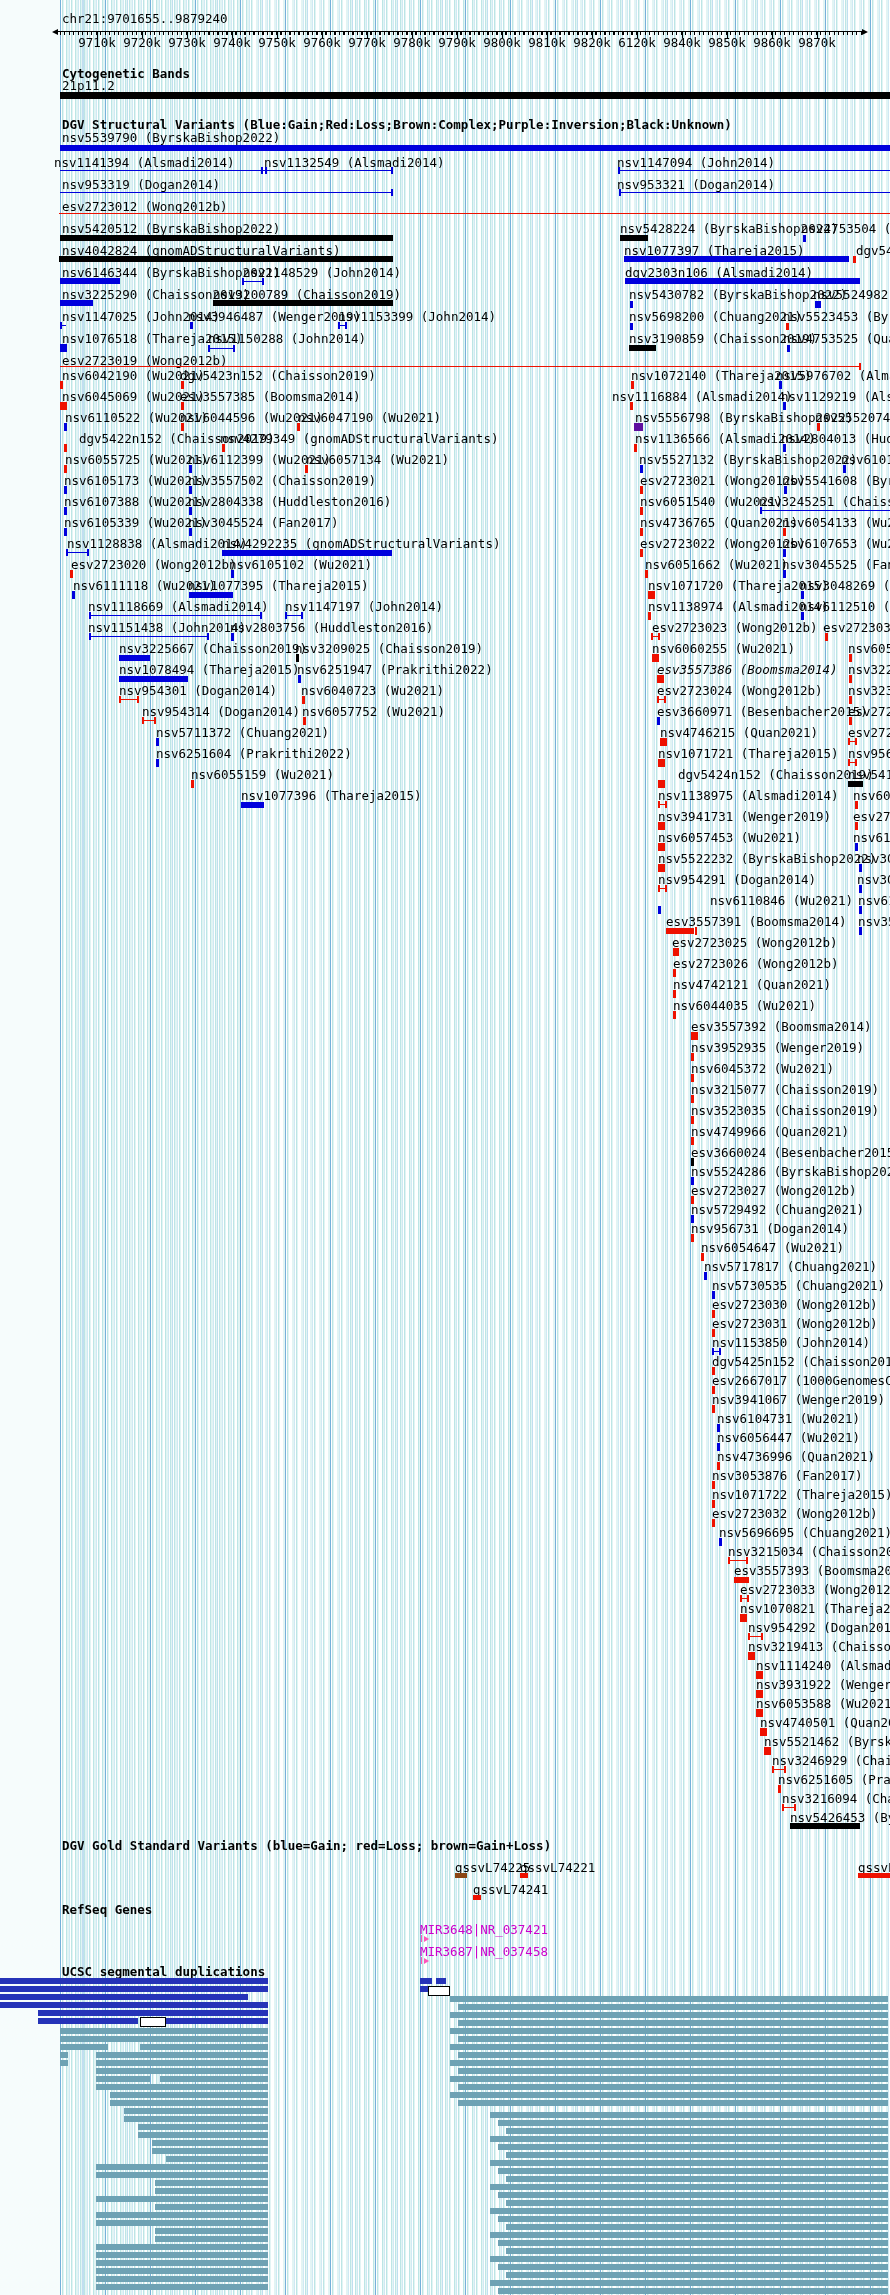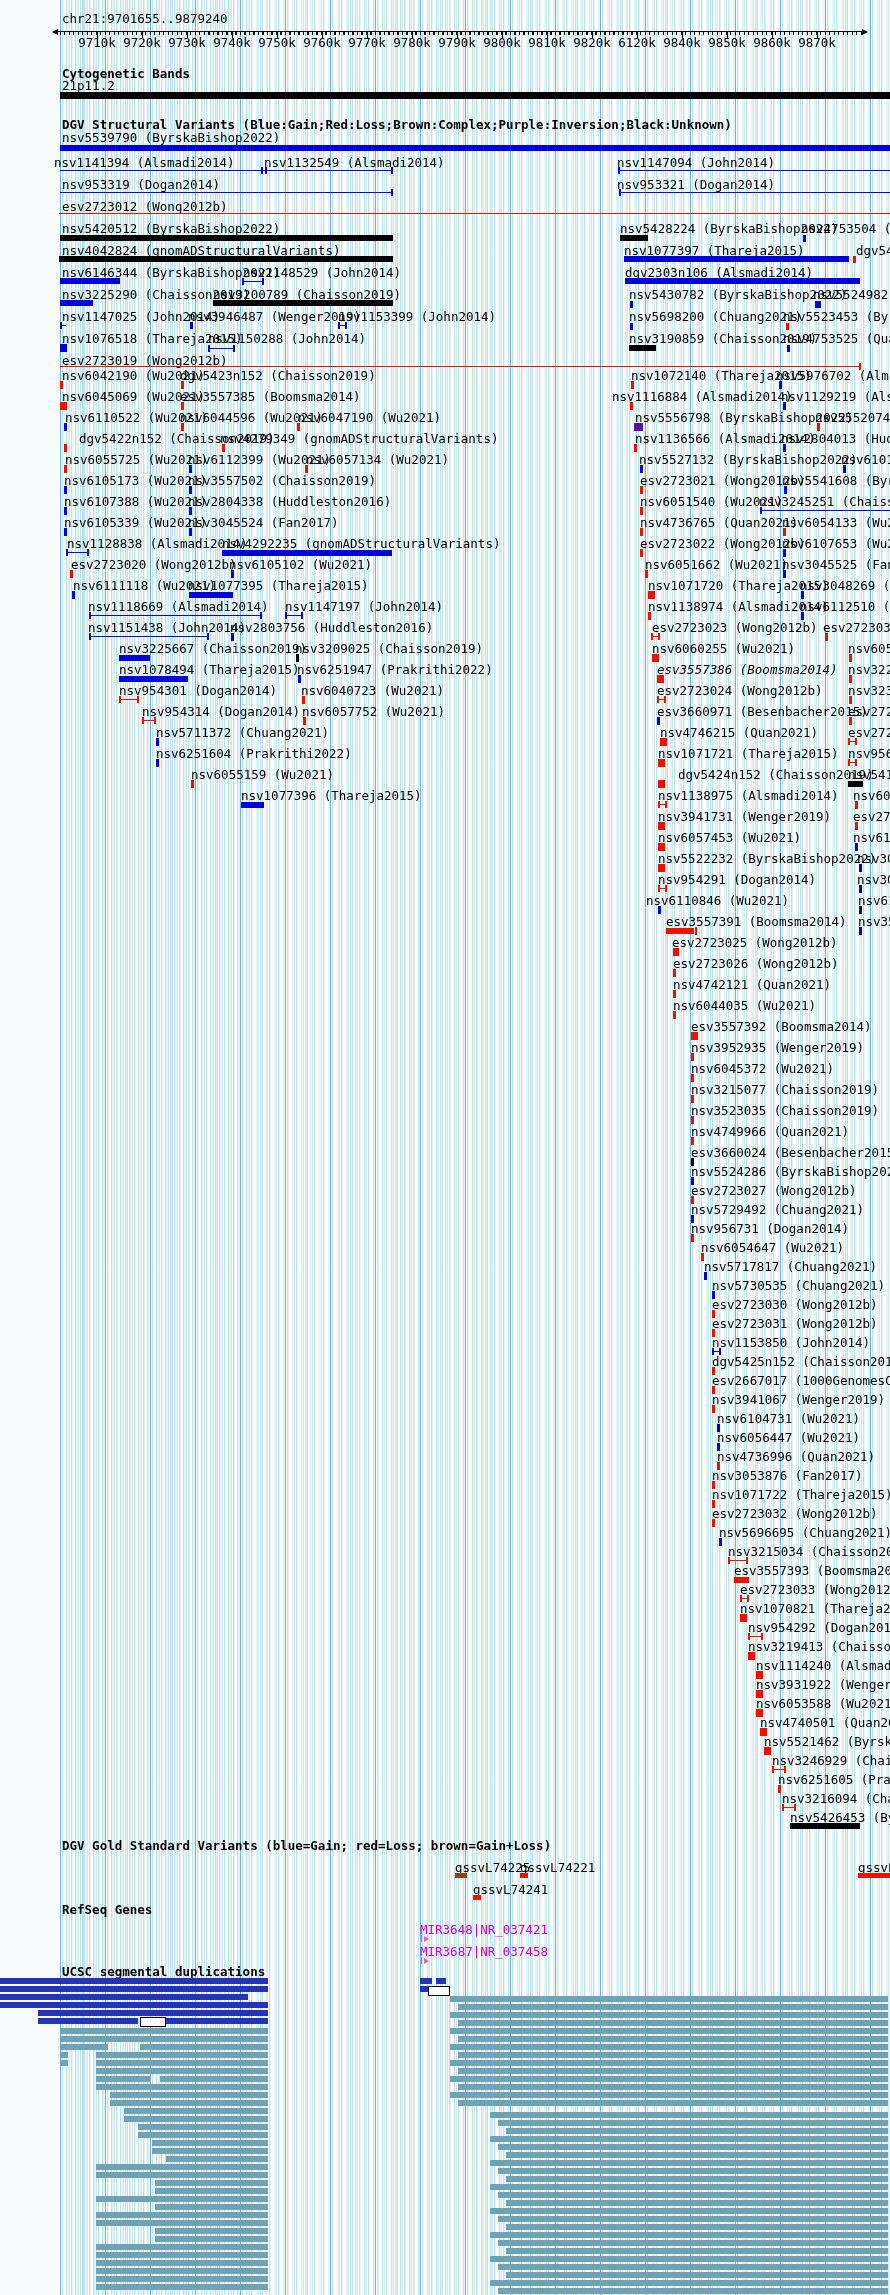--- a/index.html
+++ b/index.html
@@ -354,21 +354,21 @@
       <span class="t " style="left: 658px; top: 853px;">nsv5522232 (ByrskaBishop2022)</span>
       <div class="g" style="left: 658px; top: 864px; width: 7px; height: 8px; background: rgb(238, 17, 0);"></div>
       <span class="t " style="left: 857px; top: 853px;">nsv304</span>
       <div class="g" style="left: 859px; top: 864px; width: 3px; height: 8px; background: rgb(0, 0, 221);"></div>
       <span class="t " style="left: 658px; top: 874px;">nsv954291 (Dogan2014)</span>
       <div class="g" style="left: 658px; top: 885px; width: 2px; height: 7px; background: rgb(238, 17, 0);"></div>
       <div class="g" style="left: 665px; top: 885px; width: 2px; height: 7px; background: rgb(238, 17, 0);"></div>
       <div class="g" style="left: 658px; top: 888px; width: 9px; height: 1px; background: rgb(238, 17, 0);"></div>
       <span class="t " style="left: 857px; top: 874px;">nsv305</span>
       <div class="g" style="left: 859px; top: 885px; width: 3px; height: 8px; background: rgb(0, 0, 221);"></div>
-      <span class="t " style="left: 646px; top: 895px;">nsv6110846 (Wu2021)</span>
+      <span class="t " style="left: 694px; top: 895px; padding-left: 16px;">nsv6110846 (Wu2021)</span>
       <div class="g" style="left: 658px; top: 906px; width: 3px; height: 8px; background: rgb(0, 0, 221);"></div>
       <span class="t " style="left: 858px; top: 895px;">nsv61</span>
       <div class="g" style="left: 859px; top: 906px; width: 3px; height: 8px; background: rgb(0, 0, 221);"></div>
       <span class="t " style="left: 666px; top: 916px;">esv3557391 (Boomsma2014)</span>
       <div class="g" style="left: 666px; top: 928px; width: 28px; height: 6px; background: rgb(238, 17, 0);"></div>
       <div class="g" style="left: 695px; top: 927px; width: 2px; height: 8px; background: rgb(238, 17, 0);"></div>
       <span class="t " style="left: 858px; top: 916px;">nsv35</span>
       <div class="g" style="left: 859px; top: 927px; width: 3px; height: 8px; background: rgb(0, 0, 221);"></div>
       <span class="t " style="left: 672px; top: 937px;">esv2723025 (Wong2012b)</span>
       <div class="g" style="left: 673px; top: 948px; width: 6px; height: 8px; background: rgb(238, 17, 0);"></div>

